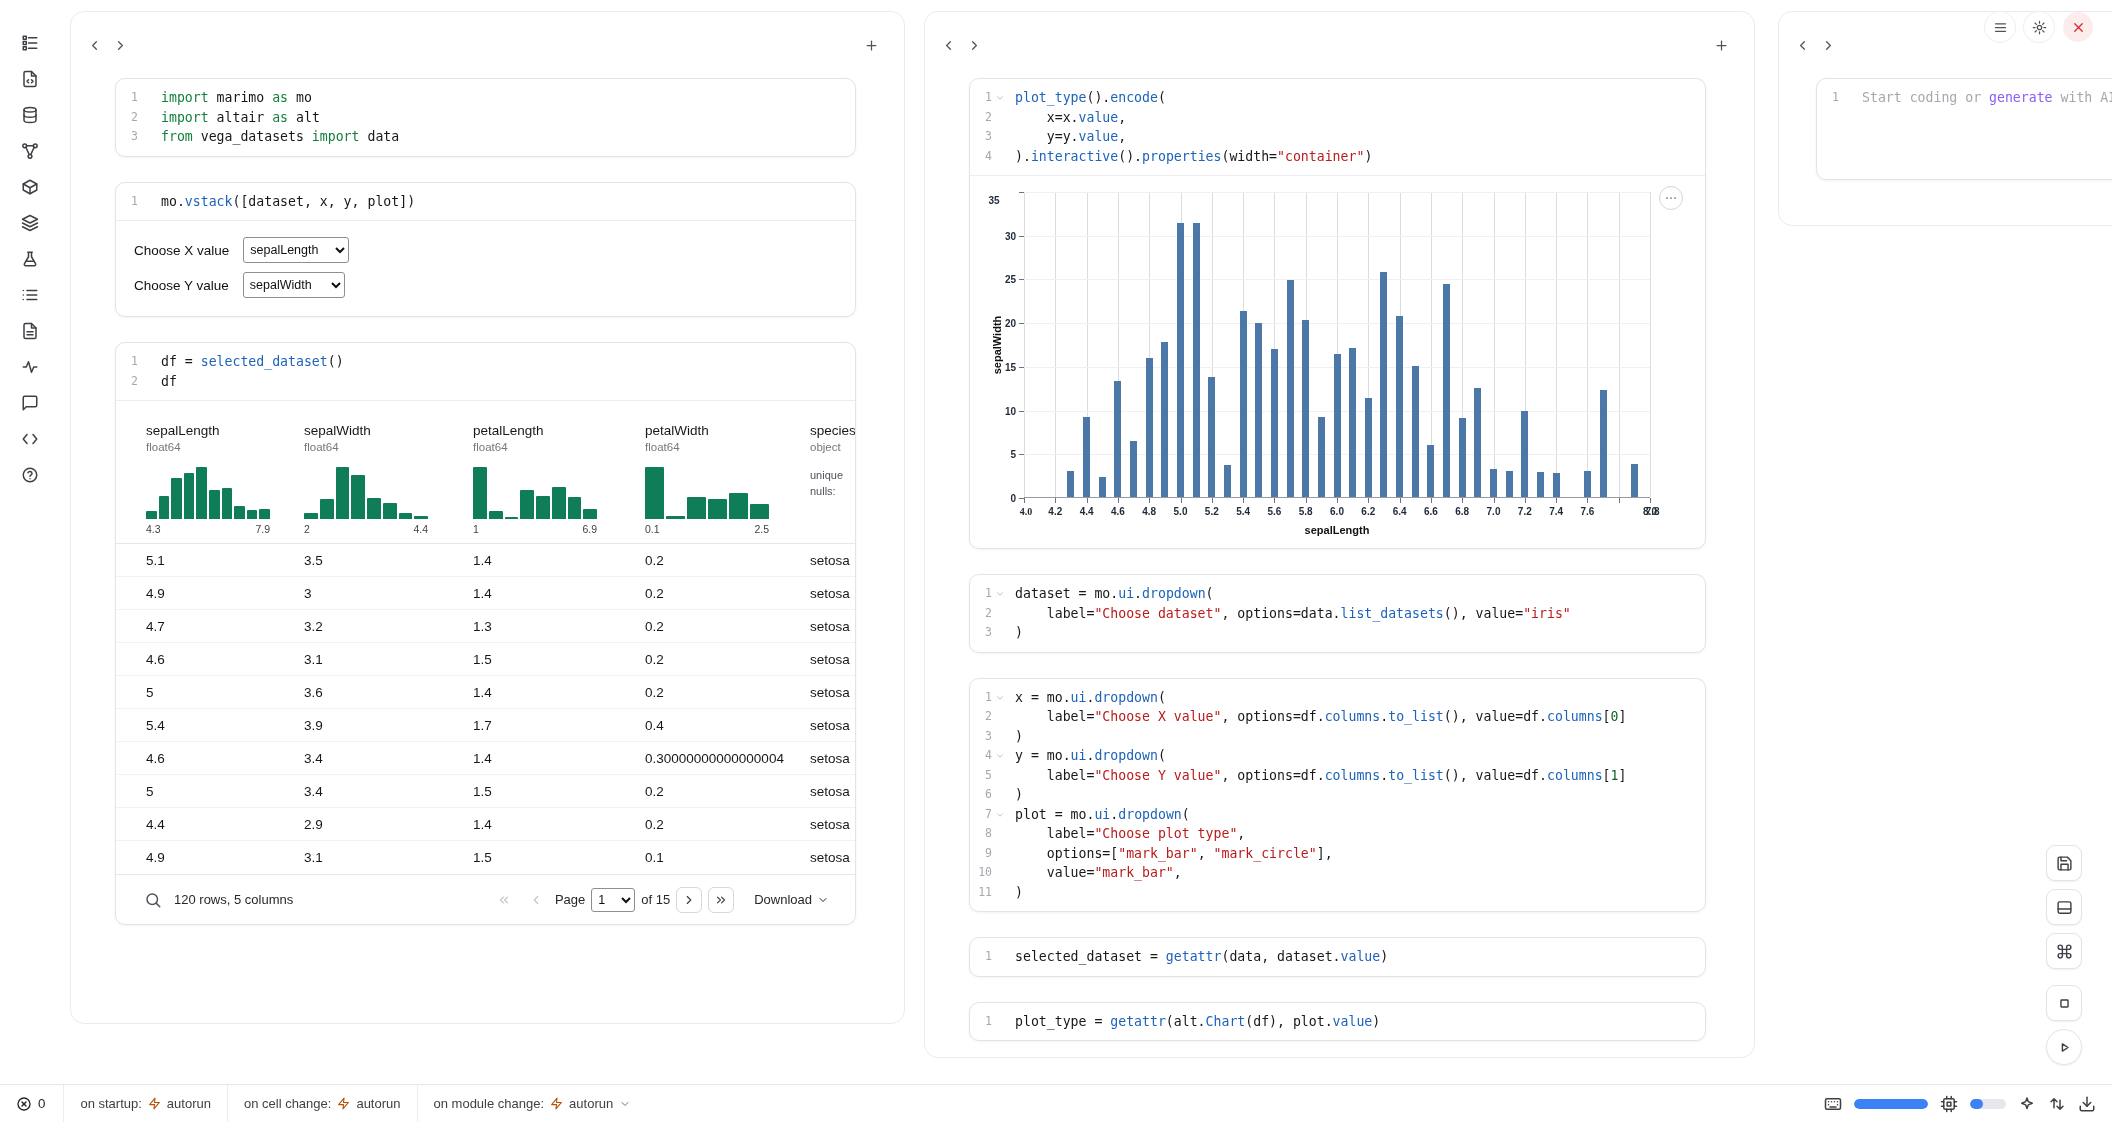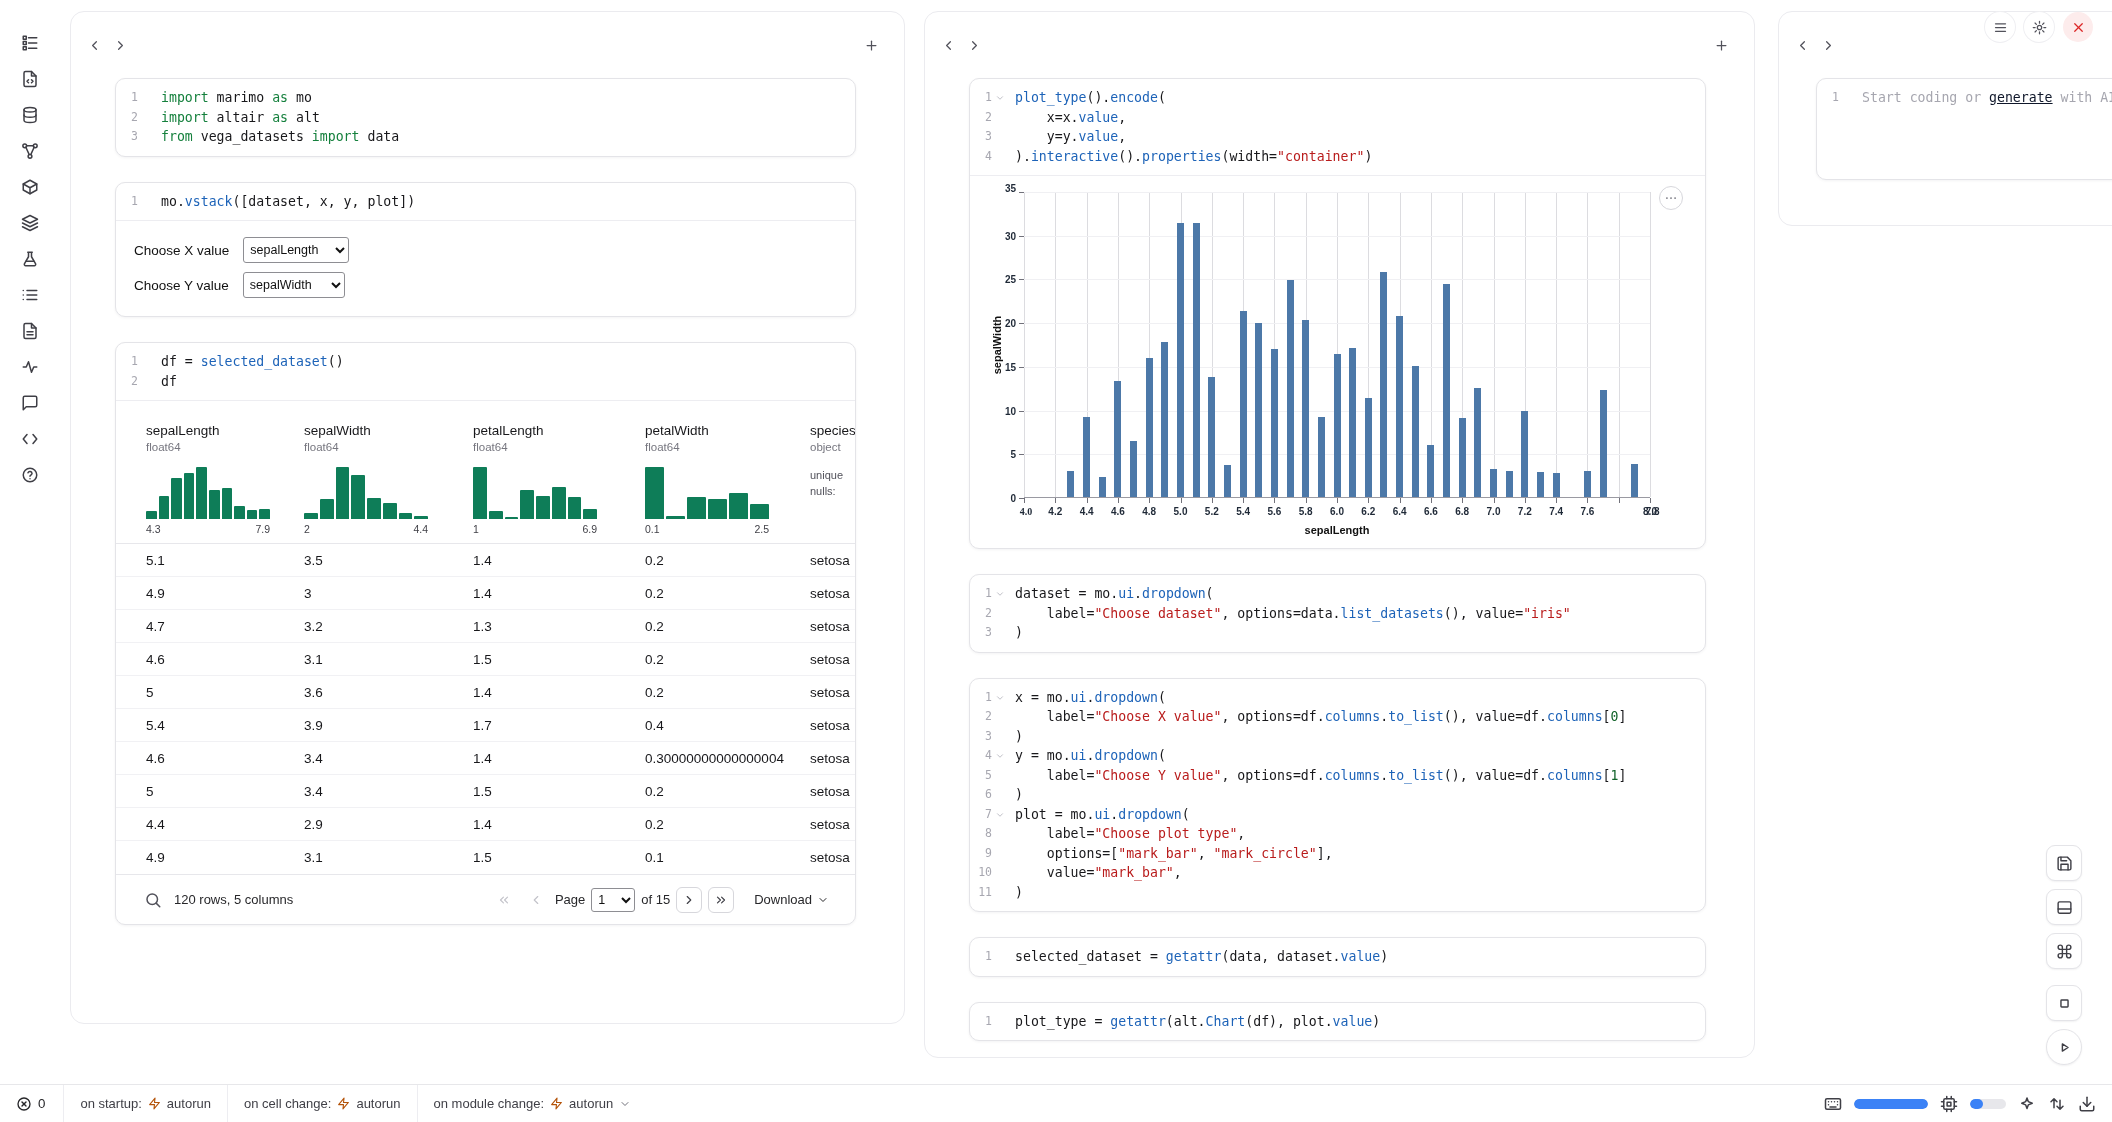--- a/index.html
+++ b/index.html
@@ -33,21 +33,21 @@
 .cl{display:flex;white-space:pre;font-family:"DejaVu Sans Mono",monospace;font-size:13.2px;line-height:19.5px}
 .gut{flex:none;width:37px;text-align:right;padding-right:15px;color:#a7a7b0;font-size:11.5px;line-height:19.5px;position:relative;user-select:none}
 .fold{position:absolute;right:2px;top:5px;width:10px;height:10px;color:#b3b3bc}
 .ct{margin-left:8px}
 .tk-kw{color:#15803d}
 .tk-fn{color:#1d63b8}
 .tk-str{color:#b91c1c}
 .tk-num{color:#116329}
 .tk-t{color:#18181b}
 .ph{color:#a6a6af}
-.ph-link{color:#0f172a;text-decoration:underline;cursor:pointer}
+.ph-link{color:#8b5cf6;cursor:pointer}
 .divider{border-top:1px solid #ededf1}
 
 
 .form{padding:16px 18px 18px}
 .form-row{display:flex;align-items:center;gap:14px;margin-bottom:9px;font-size:13.5px;color:#111}
 .form-row:last-child{margin-bottom:0}
 select{font-family:"Liberation Sans",sans-serif;font-size:12.5px;height:26px;border:1px solid #8e8e93;border-radius:3px;background:#fff;color:#111;padding:0 2px}
 
 
 .tbl{font-size:13.5px}
@@ -586,21 +586,21 @@
             <span class="yt" style="top: 234.571px;">10</span>
             <i class="ytick" style="top: 190.857px;"></i>
             <span class="yt" style="top: 190.857px;">15</span>
             <i class="ytick" style="top: 147.143px;"></i>
             <span class="yt" style="top: 147.143px;">20</span>
             <i class="ytick" style="top: 103.429px;"></i>
             <span class="yt" style="top: 103.429px;">25</span>
             <i class="ytick" style="top: 59.7143px;"></i>
             <span class="yt" style="top: 59.7143px;">30</span>
             <i class="ytick" style="top: 16px;"></i>
-            <span class="yt" style="top: 12px;">35</span>
+            <span class="yt" style="top: 24px; text-align: center;">35</span>
             <div class="plot">
               <i class="gv" style="left: 0px;"></i>
               <i class="gv" style="left: 31.3px;"></i>
               <i class="gv" style="left: 62.6px;"></i>
               <i class="gv" style="left: 93.9px;"></i>
               <i class="gv" style="left: 125.2px;"></i>
               <i class="gv" style="left: 156.5px;"></i>
               <i class="gv" style="left: 187.8px;"></i>
               <i class="gv" style="left: 219.1px;"></i>
               <i class="gv" style="left: 250.4px;"></i>

